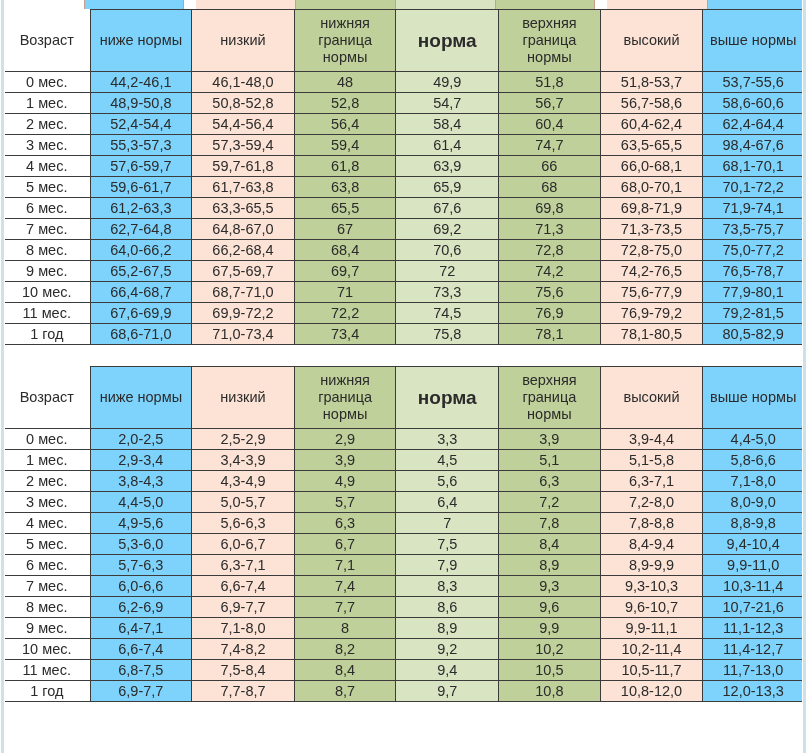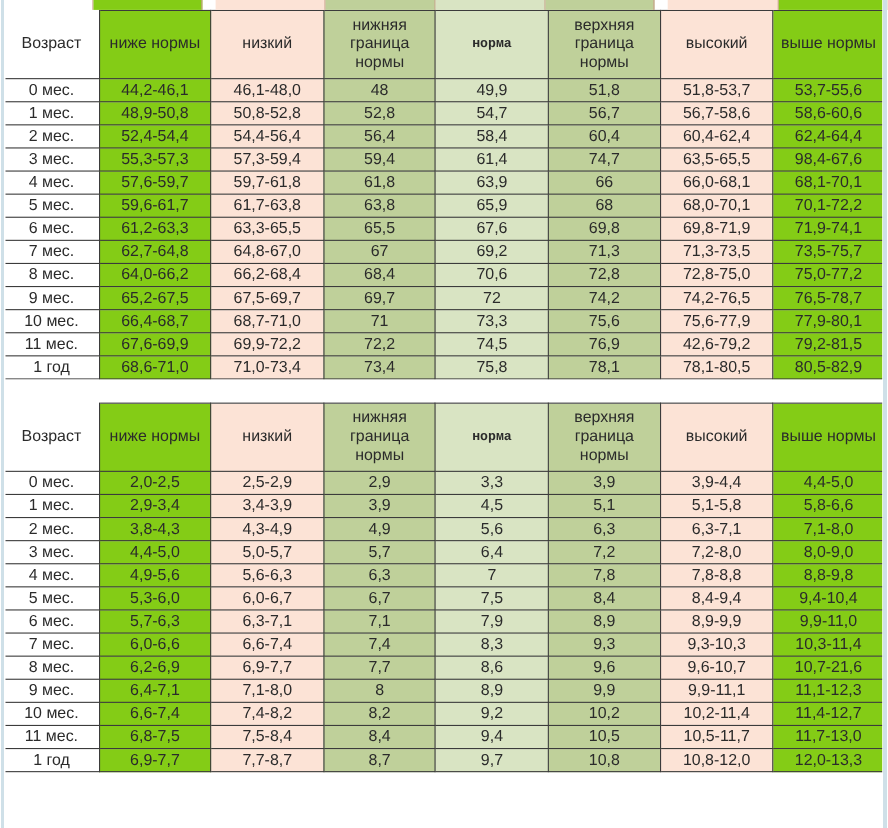--- a/index.html
+++ b/index.html
@@ -91,24 +91,24 @@
     font-weight: bold;
     font-size: 16px;
     color: #111;
     border-top: none !important;
   }
   .col-head {
     height: 62px;
     font-size: 14px;
     padding: 2px 3px;
   }
-  .col-head.bold { font-weight: bold; font-size: 12px; font-family: Liberation Mono, monospace; }
+  .col-head.bold { font-weight: bold; font-size: 19px; }
 
   
-  .c-below   { background: #84cc16; }  
+  .c-below   { background: #7dd3fc; }  
   .c-low     { background: #fce3d6; margin-left: 12px; }  
   .c-bound   { background: #bfd09a; }  
   .c-norm    { background: #d9e4c3; }  
   .c-age     { background: #ffffff; }
 
   tr.data-row td { height: 21px; }
   td.age-cell {
     background: #ffffff;
     font-size: 14.5px;
     color: #222;
@@ -277,21 +277,21 @@
           <td class="c-low">75,6-77,9</td>
           <td class="c-below">77,9-80,1</td>
         </tr>
         <tr class="data-row">
           <td class="age-cell">11 мес.</td>
           <td class="c-below">67,6-69,9</td>
           <td class="c-low">69,9-72,2</td>
           <td class="c-bound">72,2</td>
           <td class="c-norm norm-cell">74,5</td>
           <td class="c-bound">76,9</td>
-          <td class="c-low">42,6-79,2</td>
+          <td class="c-low">76,9-79,2</td>
           <td class="c-below">79,2-81,5</td>
         </tr>
         <tr class="data-row">
           <td class="age-cell">1 год</td>
           <td class="c-below">68,6-71,0</td>
           <td class="c-low">71,0-73,4</td>
           <td class="c-bound">73,4</td>
           <td class="c-norm norm-cell">75,8</td>
           <td class="c-bound">78,1</td>
           <td class="c-low">78,1-80,5</td>

